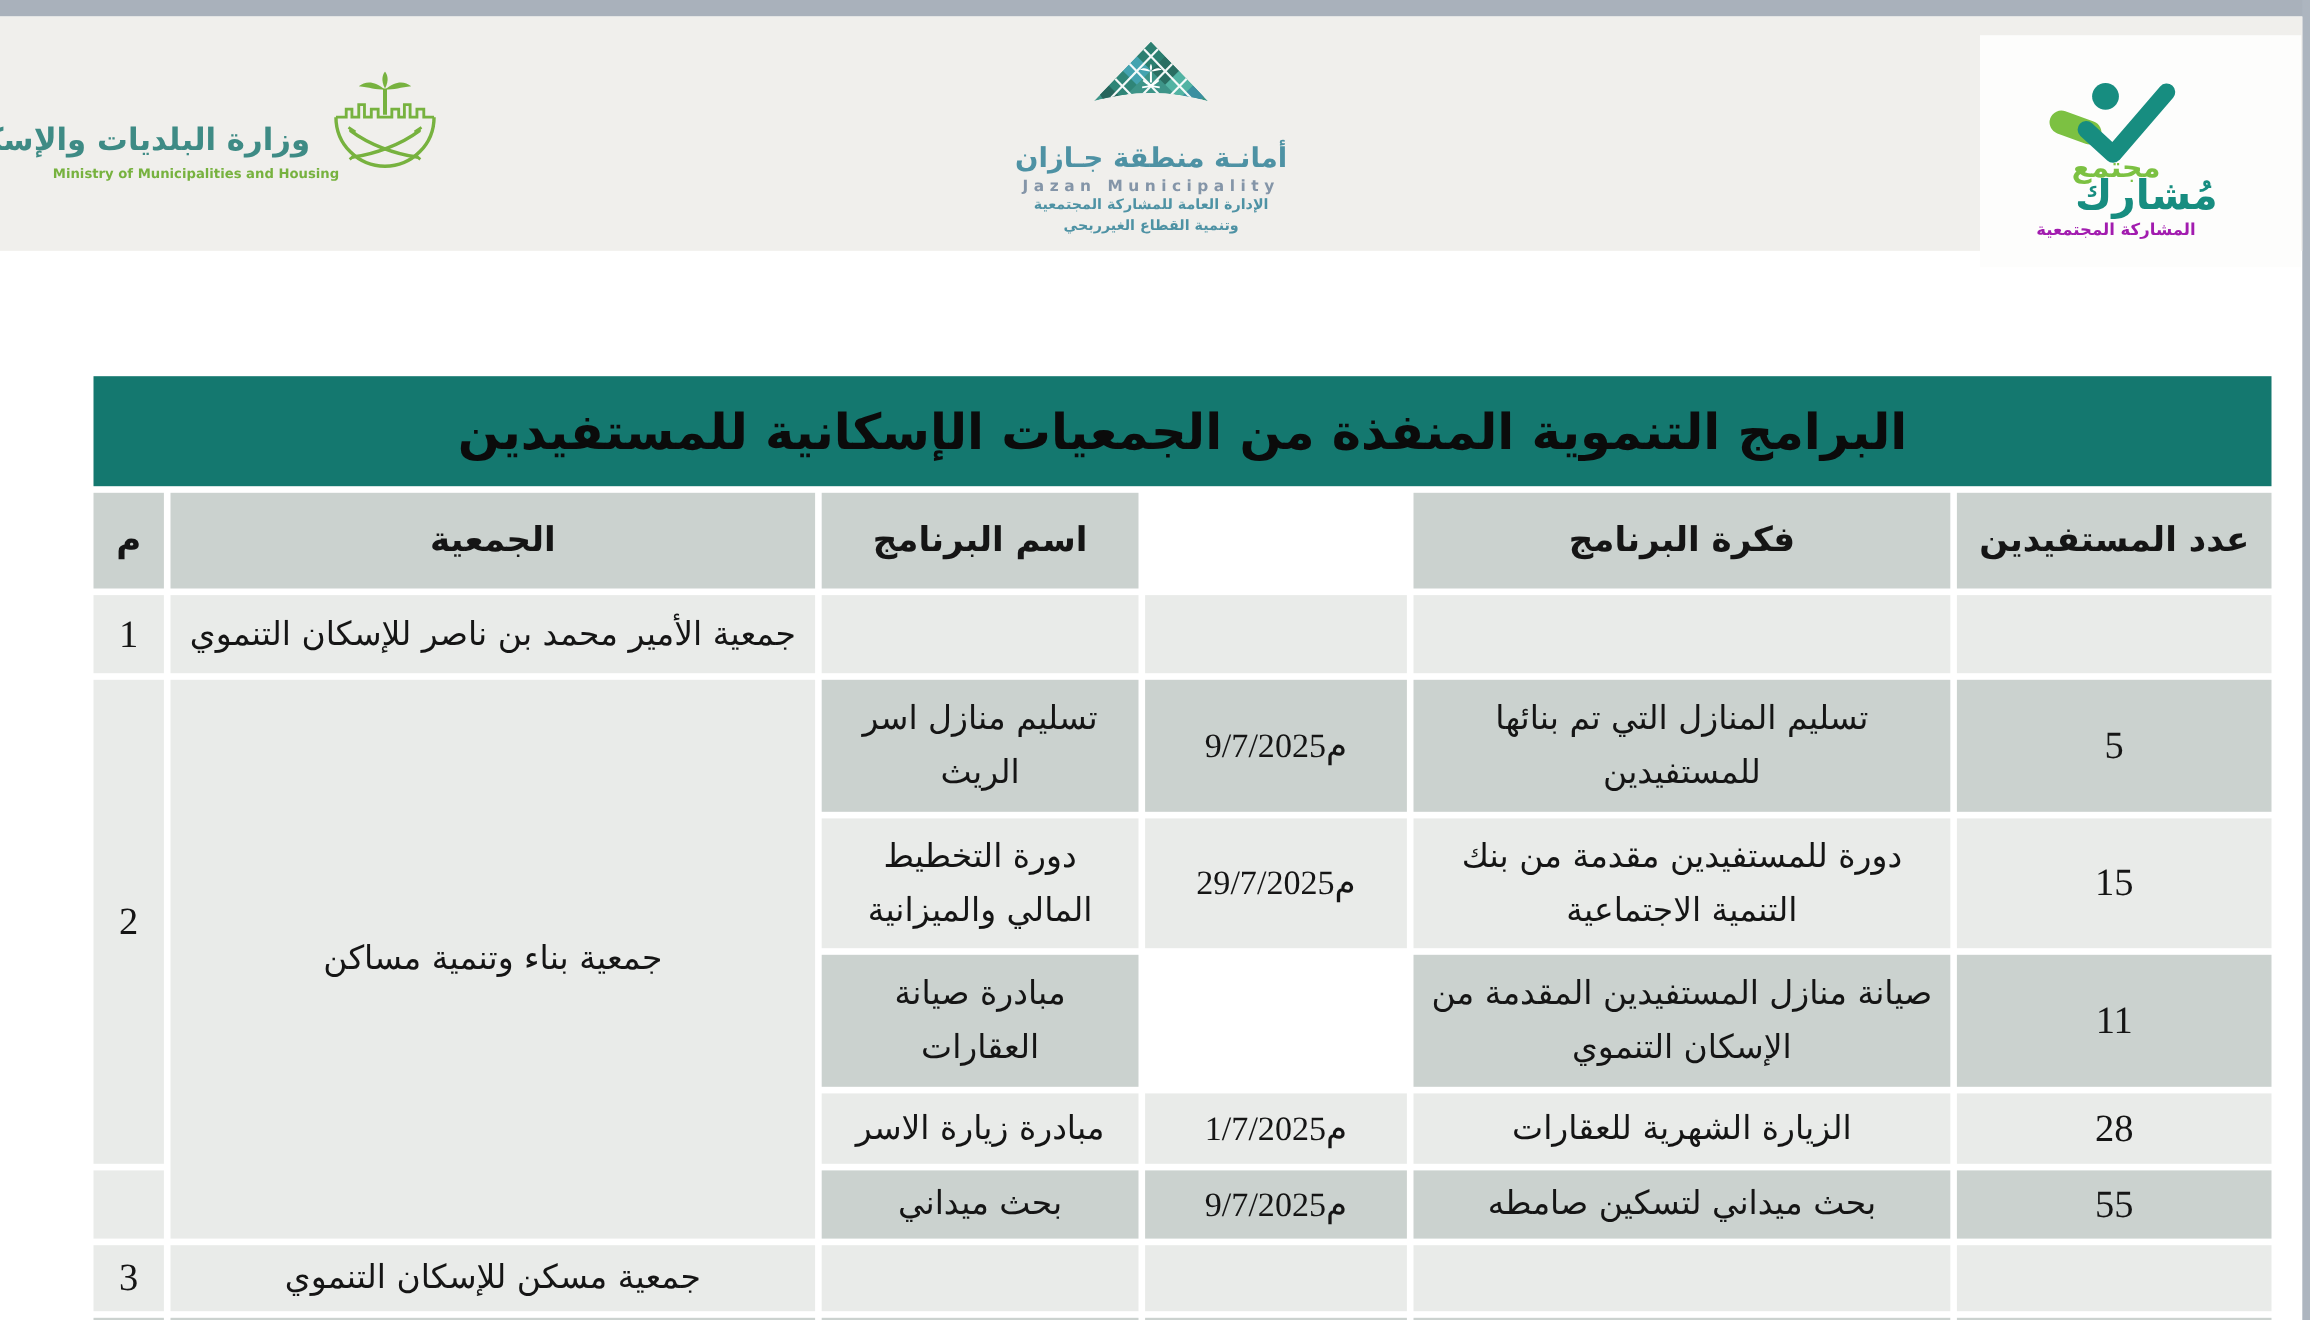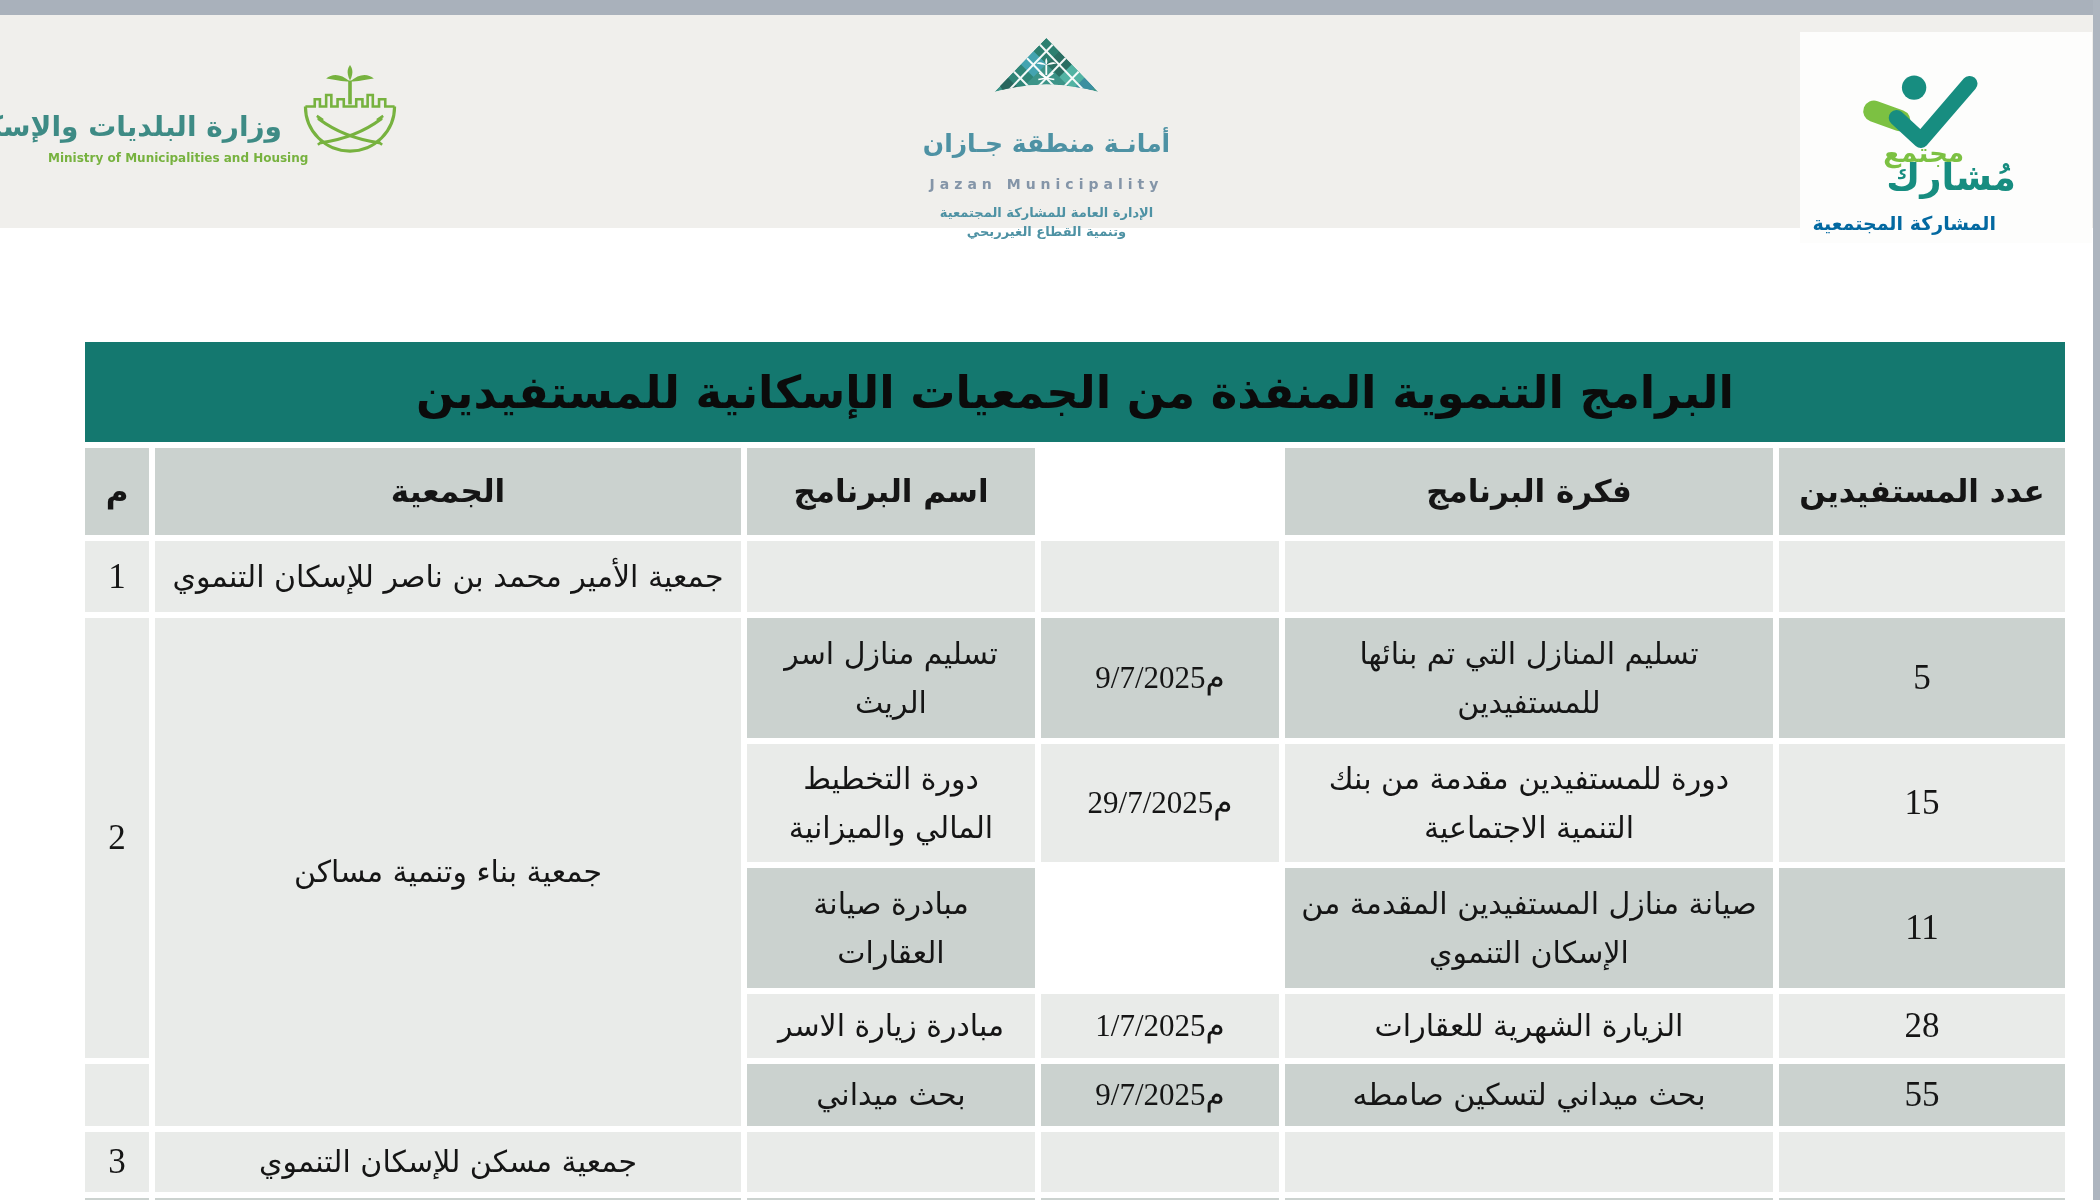--- a/index.html
+++ b/index.html
@@ -18,29 +18,29 @@
   .ministry .emblem { position:absolute; right:0; top:10px; width:104px; height:112px; }
   .ministry .ar { position:absolute; right:120px; top:55px; width:230px; text-align:center;
                   color:#3e8b85; font-size:28px; font-weight:bold; direction:rtl; white-space:nowrap; }
   .ministry .en { position:absolute; right:114px; top:96px; width:240px; text-align:center;
                   color:#77b23f; font-size:12px; font-weight:bold; white-space:nowrap; }
 
   .jazan { position:absolute; left:50%; top:22px; transform:translateX(-50%);
            display:flex; flex-direction:column; align-items:center; }
   .jazan svg.mosaic { width:112px; height:90px; }
   .jazan .ar-title { color:#4e92a4; font-size:25px; font-weight:bold; direction:rtl; margin-top:2px; }
-  .jazan .en-title { color:#8495a8; font-size:14px; font-weight:bold; letter-spacing:5px; margin-top:18px; }
+  .jazan .en-title { color:#8495a8; font-size:14px; font-weight:bold; letter-spacing:5px; margin-top:4px; }
   .jazan .dept { color:#4e92a4; font-size:13px; font-weight:bold; direction:rtl;
-                 text-align:center; line-height:1.45; margin-top:12px; }
+                 text-align:center; line-height:1.45; margin-top:0; }
 
   .musharek-box { position:absolute; left:1800px; top:17px; width:292px; height:211px; background:#fdfdfc; }
   .musharek-box svg.mk-icon { position:absolute; left:58px; top:40px; width:120px; height:78px; }
   .mk-w1 { position:absolute; right:128px; top:106px; color:#7cc142; font-size:26px; font-weight:bold; direction:rtl; }
   .mk-w2 { position:absolute; right:76px;  top:124px; color:#178d80; font-size:37px; font-weight:bold; direction:rtl; }
-  .mk-sub{ position:absolute; right:96px;  top:180px; color:#0369a1; font-size:19px; font-weight:bold; direction:rtl; }
+  .mk-sub{ position:absolute; right:96px;  top:168px; color:#a21caf; font-size:15px; font-weight:bold; direction:rtl; }
 
   
   .table-wrap { position:absolute; left:85px; top:342px; width:1980px; }
   .table-title { height:100px; background:#14786f; display:flex; align-items:center; justify-content:center;
                  color:#0b0b0b; font-size:45px; font-weight:bold; direction:rtl; letter-spacing:0.5px; }
   .grid { margin-top:6px; display:grid;
           grid-template-columns:64px 586px 288px 238px 488px 286px;
           grid-template-rows:87px 71px 120px 118px 120px 64px 62px 60px 12px;
           gap:6px; background:#ffffff; }
   .cell { display:flex; align-items:center; justify-content:center; text-align:center;

